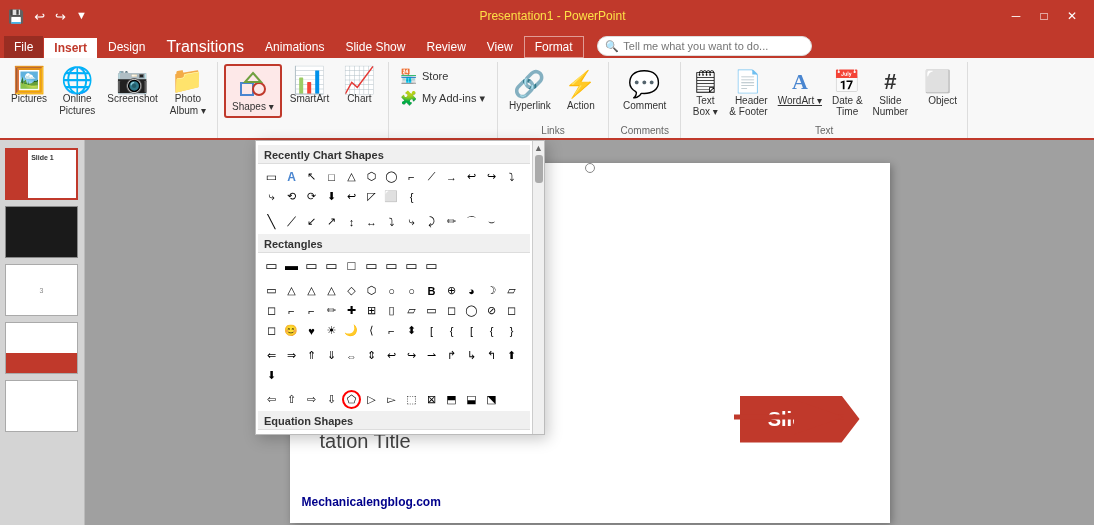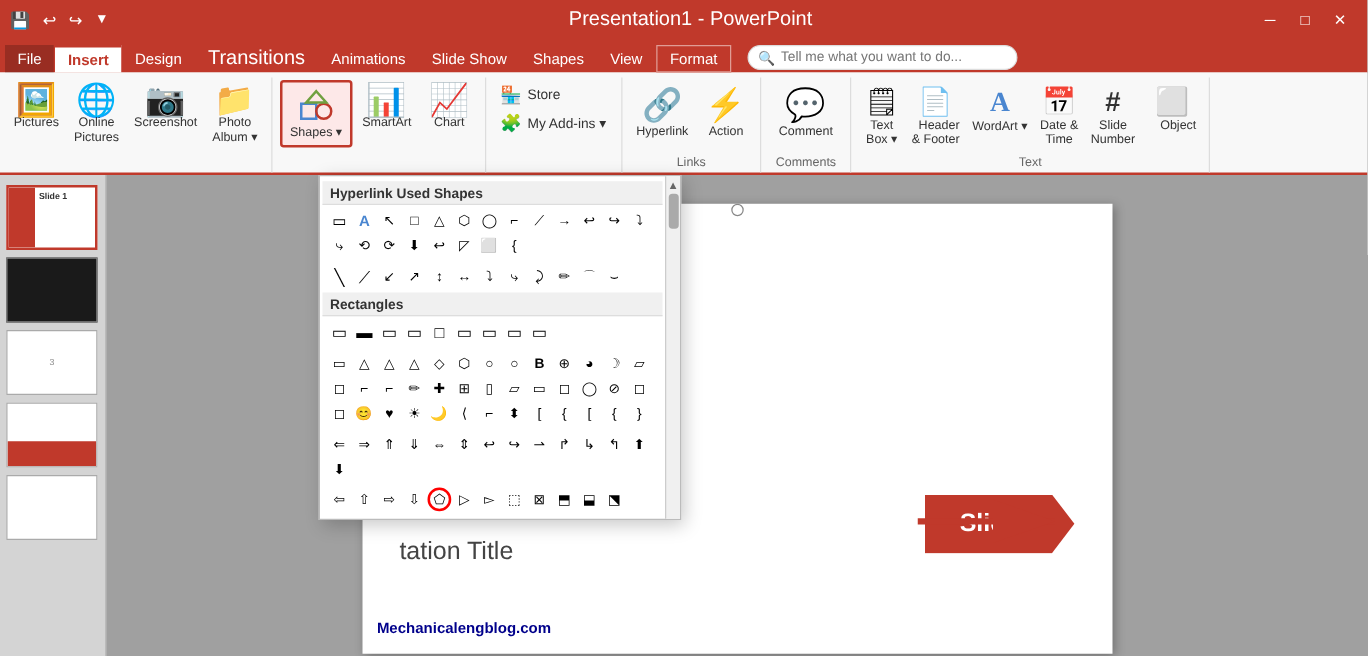--- a/index.html
+++ b/index.html
@@ -8,36 +8,36 @@
 </head>
 <body>
 
 <div style="background:#c0392b; height:32px; display:flex; align-items:center; padding:0 8px;">
   <div style="display:flex; gap:10px; color:white; margin-right:16px;">
     <span style="font-size:13px; cursor:pointer;">💾</span>
     <span style="font-size:13px; cursor:pointer;">↩</span>
     <span style="font-size:13px; cursor:pointer;">↪</span>
     <span style="font-size:11px; cursor:pointer;">▼</span>
   </div>
-  <div style="color:#ffffff; font-size:16px; flex:1; text-align:center;">Presentation1 - PowerPoint</div>
+  <div style="color:#fde047; font-size:12px; flex:1; text-align:center;">Presentation1 - PowerPoint</div>
   <div style="display:flex; gap:0;">
     <span style="color:white; width:28px; height:22px; display:flex; align-items:center; justify-content:center; cursor:pointer; font-size:12px;">─</span>
     <span style="color:white; width:28px; height:22px; display:flex; align-items:center; justify-content:center; cursor:pointer; font-size:12px;">□</span>
     <span style="color:white; width:28px; height:22px; display:flex; align-items:center; justify-content:center; cursor:pointer; font-size:12px;">✕</span>
   </div>
 </div>
 
 <div style="background:#c0392b; display:flex; align-items:flex-end; padding:0 4px; height:26px;">
   <div style="color:white; padding:3px 10px; font-size:12px; cursor:pointer; background:rgba(0,0,0,0.2); margin-right:1px; height:22px; display:flex; align-items:center;">File</div>
   <div style="color:#c0392b; padding:3px 10px; font-size:12px; cursor:pointer; background:white; margin-right:1px; height:22px; display:flex; align-items:center; font-weight:600; border-top:2px solid #c0392b;">Insert</div>
   <div style="color:white; padding:3px 10px; font-size:12px; cursor:pointer; margin-right:1px; height:22px; display:flex; align-items:center;">Design</div>
   <div style="color:white; padding:3px 10px; font-size:16px; cursor:pointer; margin-right:1px; height:22px; display:flex; align-items:center;">Transitions</div>
   <div style="color:white; padding:3px 10px; font-size:12px; cursor:pointer; margin-right:1px; height:22px; display:flex; align-items:center;">Animations</div>
   <div style="color:white; padding:3px 10px; font-size:12px; cursor:pointer; margin-right:1px; height:22px; display:flex; align-items:center;">Slide Show</div>
-  <div style="color:white; padding:3px 10px; font-size:12px; cursor:pointer; margin-right:1px; height:22px; display:flex; align-items:center;">Shapes</div>
+  <div style="color:white; padding:3px 10px; font-size:12px; cursor:pointer; margin-right:1px; height:22px; display:flex; align-items:center;">Review</div>
   <div style="color:white; padding:3px 10px; font-size:12px; cursor:pointer; margin-right:1px; height:22px; display:flex; align-items:center;">View</div>
   <div style="color:white; padding:3px 10px; font-size:12px; cursor:pointer; background:#c0392b; border:1px solid rgba(255,255,255,0.5); margin-right:1px; height:22px; display:flex; align-items:center;">Format</div>
   <div style="display:flex; align-items:center; background:white; border:1px solid #ddd; border-radius:10px; padding:1px 8px; margin-left:12px; height:20px; margin-bottom:2px;">
     <span style="font-size:11px; margin-right:4px;">🔍</span>
     <input type="text" style="border: none; outline: none; font-size: 11px; width: 180px;" placeholder="Tell me what you want to do...">
   </div>
 </div>
 
 <div style="background:#f8f8f8; border-bottom:2px solid #c0392b; display:flex; align-items:stretch; min-height:82px; padding:4px 4px 0 4px;">
 
@@ -129,21 +129,21 @@
       <div style="display:flex; flex-direction:column; align-items:center; padding:3px 4px; cursor:pointer; border-radius:3px; min-width:34px;">
         <div style="font-size:22px;">🗒</div>
         <span style="font-size:10px; color:#333; text-align:center; line-height:1.1;">Text<br>Box ▾</span>
       </div>
       <div style="display:flex; flex-direction:column; align-items:center; padding:3px 4px; cursor:pointer; border-radius:3px; min-width:40px;">
         <div style="font-size:22px;">📄</div>
         <span style="font-size:10px; color:#333; text-align:right; line-height:1.1;">Header<br>&amp; Footer</span>
       </div>
       <div style="display:flex; flex-direction:column; align-items:center; padding:3px 4px; cursor:pointer; border-radius:3px; min-width:34px;">
         <div style="font-size:22px; color:#4a86d0; font-weight:bold; font-family:serif;">A</div>
-        <span style="font-size:10px; color:#333; text-align:center;">WordArt ▾</span>
+        <span style="font-size:10px; color:#333; text-align:center;text-decoration:underline;">WordArt ▾</span>
       </div>
       <div style="display:flex; flex-direction:column; align-items:center; padding:3px 4px; cursor:pointer; border-radius:3px; min-width:36px;">
         <div style="font-size:22px;">📅</div>
         <span style="font-size:10px; color:#333; text-align:center; line-height:1.1;">Date &amp;<br>Time</span>
       </div>
       <div style="display:flex; flex-direction:column; align-items:center; padding:3px 4px; cursor:pointer; border-radius:3px; min-width:34px;">
         <div style="font-size:22px; font-weight:bold; color:#333;">#</div>
         <span style="font-size:10px; color:#333; text-align:center; line-height:1.1;">Slide<br>Number</span>
       </div>
       <div style="display:flex; flex-direction:column; align-items:center; padding:3px 4px; cursor:pointer; border-radius:3px; min-width:34px;">
@@ -212,21 +212,21 @@
         </defs>
         <line x1="0" y1="25" x2="110" y2="25" stroke="#c0392b" stroke-width="5" marker-end="url(#arrowhead2)"></line>
       </svg>
     </div>
   </div>
 
   <div style="position:absolute; left:255px; top:0; width:290px; background:white; border:1px solid #bbb; box-shadow:3px 4px 14px rgba(0,0,0,0.22); z-index:200; display:flex;">
     <div style="flex:1; overflow-y:scroll; max-height:365px; padding:4px 2px;">
 
       <div>
-        <div style="font-size:11px; font-weight:bold; color:#333; padding:4px 6px 2px 6px; background:#f0f0f0; border-bottom:1px solid #ddd;">Hyperlink Used Shapes</div>
+        <div style="font-size:11px; font-weight:bold; color:#333; padding:4px 6px 2px 6px; background:#f0f0f0; border-bottom:1px solid #ddd;">Recently Chart Shapes</div>
         <div style="display:flex; flex-wrap:wrap; gap:1px; padding:3px 4px;">
           <div style="width:19px;height:19px;display:flex;align-items:center;justify-content:center;font-size:12px;cursor:pointer;border:1px solid transparent;">▭</div>
           <div style="width:19px;height:19px;display:flex;align-items:center;justify-content:center;font-size:12px;cursor:pointer;border:1px solid transparent;font-weight:bold;color:#4a86d0;">A</div>
           <div style="width:19px;height:19px;display:flex;align-items:center;justify-content:center;font-size:11px;cursor:pointer;border:1px solid transparent;">↖</div>
           <div style="width:19px;height:19px;display:flex;align-items:center;justify-content:center;font-size:11px;cursor:pointer;border:1px solid transparent;">□</div>
           <div style="width:19px;height:19px;display:flex;align-items:center;justify-content:center;font-size:11px;cursor:pointer;border:1px solid transparent;">△</div>
           <div style="width:19px;height:19px;display:flex;align-items:center;justify-content:center;font-size:11px;cursor:pointer;border:1px solid transparent;">⬡</div>
           <div style="width:19px;height:19px;display:flex;align-items:center;justify-content:center;font-size:11px;cursor:pointer;border:1px solid transparent;">◯</div>
           <div style="width:19px;height:19px;display:flex;align-items:center;justify-content:center;font-size:11px;cursor:pointer;border:1px solid transparent;">⌐</div>
           <div style="width:19px;height:19px;display:flex;align-items:center;justify-content:center;font-size:11px;cursor:pointer;border:1px solid transparent;">⟋</div>
@@ -352,20 +352,23 @@
           <div style="width:19px;height:19px;display:flex;align-items:center;justify-content:center;font-size:11px;cursor:pointer;border:1px solid transparent;">▷</div>
           <div style="width:19px;height:19px;display:flex;align-items:center;justify-content:center;font-size:11px;cursor:pointer;border:1px solid transparent;">▻</div>
           <div style="width:19px;height:19px;display:flex;align-items:center;justify-content:center;font-size:11px;cursor:pointer;border:1px solid transparent;">⬚</div>
           <div style="width:19px;height:19px;display:flex;align-items:center;justify-content:center;font-size:11px;cursor:pointer;border:1px solid transparent;">⊠</div>
           <div style="width:19px;height:19px;display:flex;align-items:center;justify-content:center;font-size:11px;cursor:pointer;border:1px solid transparent;">⬒</div>
           <div style="width:19px;height:19px;display:flex;align-items:center;justify-content:center;font-size:11px;cursor:pointer;border:1px solid transparent;">⬓</div>
           <div style="width:19px;height:19px;display:flex;align-items:center;justify-content:center;font-size:11px;cursor:pointer;border:1px solid transparent;">⬔</div>
         </div>
       </div>
 
+      <div>
+        <div style="font-size:11px; font-weight:bold; color:#333; padding:4px 6px 2px 6px; background:#f0f0f0; border-bottom:1px solid #ddd;">Equation Shapes</div>
+      </div>
 
     </div>
 
     <div style="width:12px; background:#f0f0f0; border-left:1px solid #ccc; display:flex; flex-direction:column; align-items:center; padding-top:2px;">
       <div style="font-size:9px; color:#666; cursor:pointer;">▲</div>
       <div style="width:8px; background:#aaa; border-radius:3px; height:28px; margin:2px 0; cursor:pointer;"></div>
     </div>
   </div>
 
 </div>

